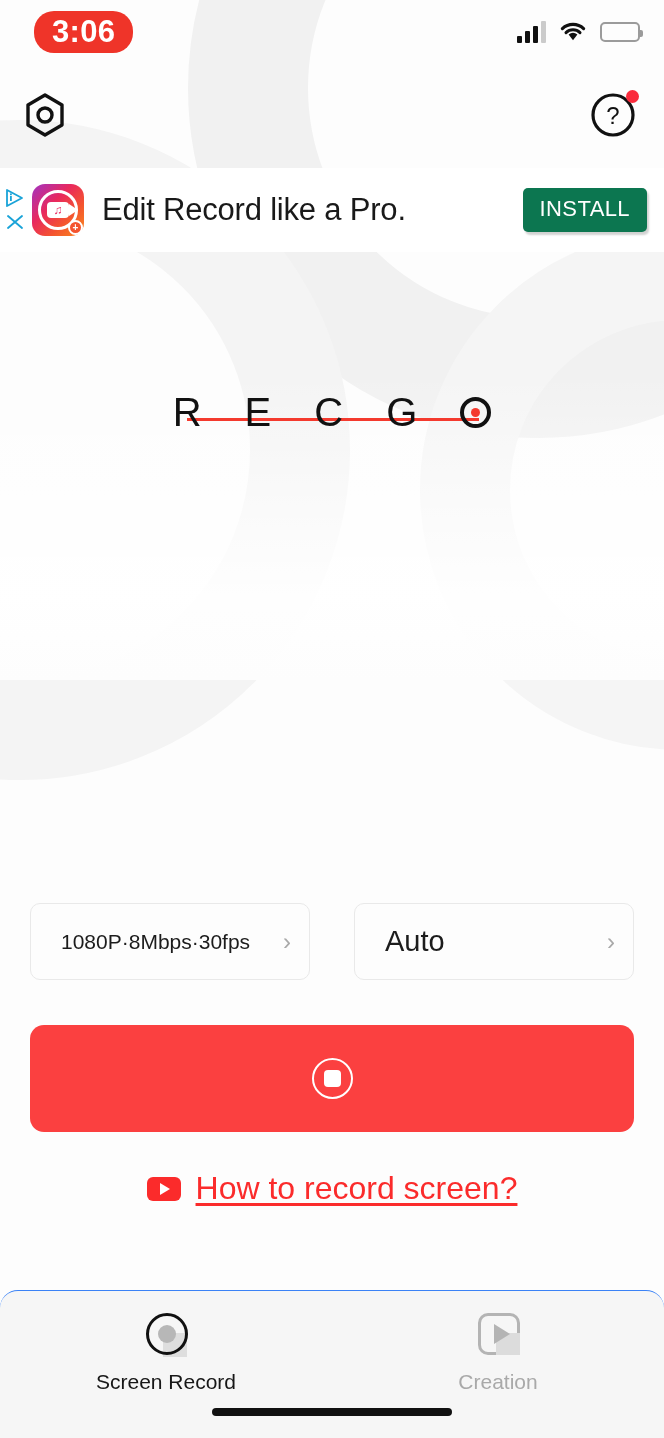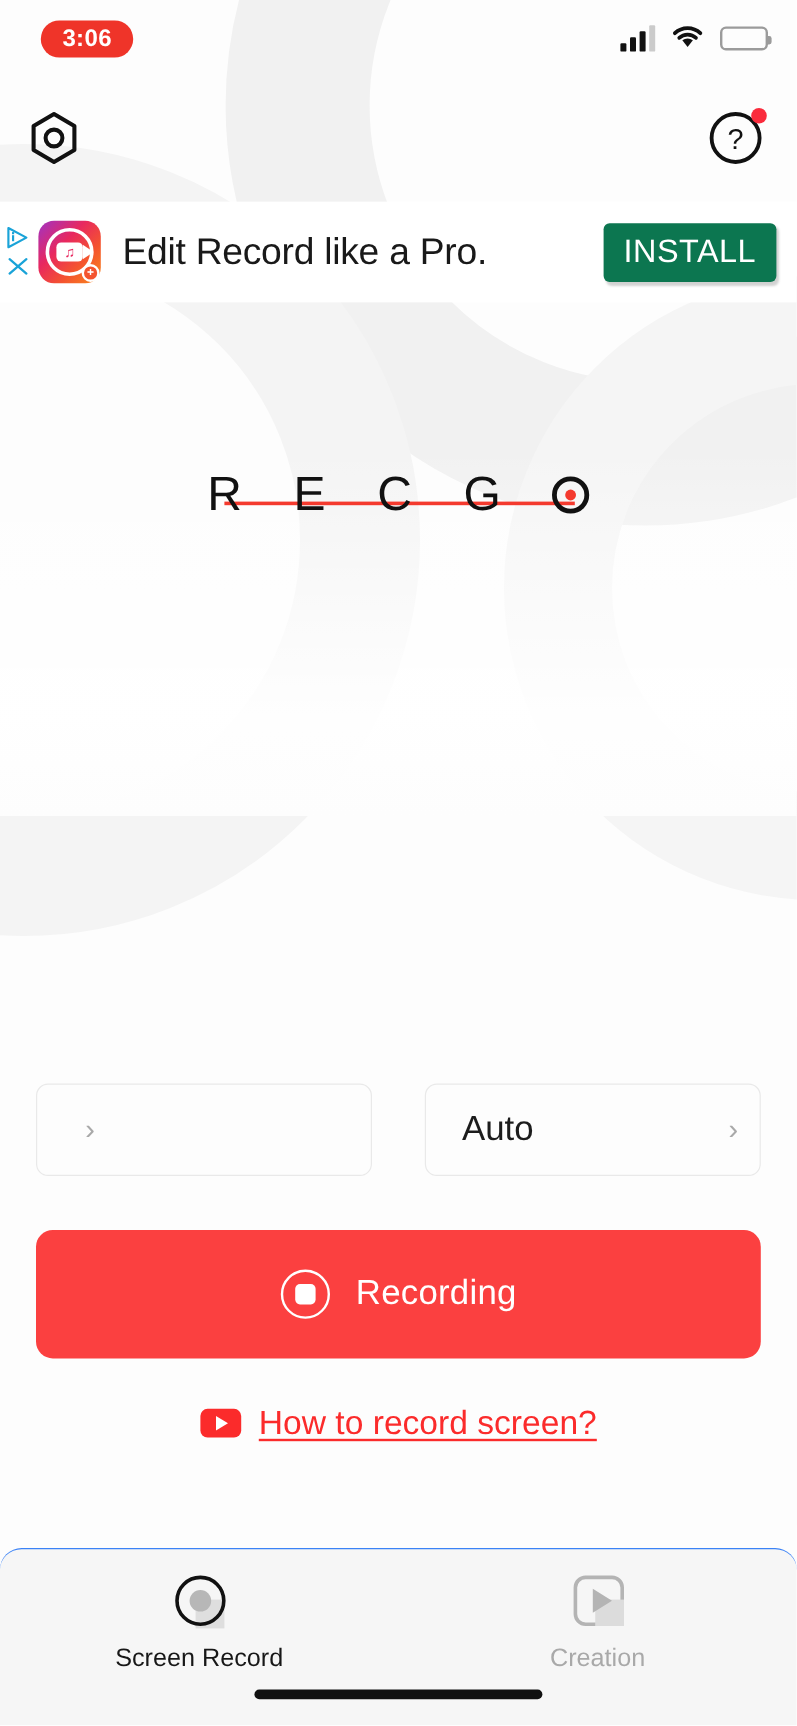--- a/index.html
+++ b/index.html
@@ -48,21 +48,21 @@
   .status-bar {
     position: absolute; left: 0; top: 0;
     width: 664px; height: 64px;
     display: flex; align-items: center; justify-content: space-between;
     padding: 0 24px 0 34px;
     z-index: 6;
   }
   .time-pill {
     background: #ef3429;
     color: #ffffff;
-    font-size: 20px;
+    font-size: 31px;
     font-weight: bold;
     letter-spacing: 0.3px;
     padding: 5px 18px 6px;
     border-radius: 20px;
     line-height: 1;
   }
   .status-right { display: flex; align-items: center; gap: 13px; }
   .signal { display: flex; align-items: flex-end; gap: 3px; height: 22px; }
   .signal i { width: 5px; background: #111; border-radius: 1px; display: block; }
   .signal i:nth-child(1) { height: 7px; }
@@ -144,21 +144,21 @@
     color: #fff; font-size: 10px; line-height: 11px; text-align: center; font-weight: bold;
   }
   .ad-text {
     flex: 1; margin-left: 18px;
     font-size: 31px; color: #191919; letter-spacing: -0.2px;
     white-space: nowrap; overflow: hidden;
   }
   .install-btn {
     margin-right: 17px; flex: none;
     background: #0c7650; color: #ffffff;
-    font-size: 27px; font-weight: normal; letter-spacing: 0.4px;
+    font-size: 22px; font-weight: normal; letter-spacing: 0.4px;
     padding: 8px 17px 10px;
     border: none; border-radius: 5px;
     box-shadow: 2px 3px 2px rgba(0,0,0,0.18);
     cursor: pointer;
   }
 
   
   .brand {
     position: absolute; left: 0; top: 392px; width: 664px;
     display: flex; justify-content: center;
@@ -236,21 +236,21 @@
   .yt-icon {
     width: 34px; height: 24px; border-radius: 6px; background: #fb2b2b;
     display: flex; align-items: center; justify-content: center; flex: none;
   }
   .yt-icon i {
     width: 0; height: 0; display: block;
     border-top: 6px solid transparent; border-bottom: 6px solid transparent;
     border-left: 10px solid #ffffff; margin-left: 3px;
   }
   .howto-link {
-    font-size: 28px; color: #fb2b2b;
+    font-size: 32px; color: #fb2b2b;
     text-decoration: underline; text-underline-offset: 4px;
     cursor: pointer;
   }
 
   
   .tab-bar {
     position: absolute; left: 0; bottom: 0;
     width: 664px; height: 148px;
     background: #f6f6f6;
     border-top: 1px solid #3b82f6;
@@ -389,33 +389,33 @@
         <span>G</span>
         <span class="rec-o">
             <i></i>
           </span>
       </div>
     </div>
   </div>
 
   <div class="options">
     <div class="opt-card wide">
+      <span class="opt-label">1080P·8Mbps·30fps</span>
       <span class="chev">›</span>
     </div>
     <div class="opt-card">
       <span class="opt-label">Auto</span>
       <span class="chev">›</span>
     </div>
   </div>
 
   <button class="record-btn">
     <span class="rec-stop">
         <i></i>
       </span>
-    <span class="rec-text">Recording</span>
   </button>
 
   <div class="howto">
     <span class="yt-icon">
         <i></i>
       </span>
     <span class="howto-link">How to record screen?</span>
   </div>
 
   <div class="tab-bar">

